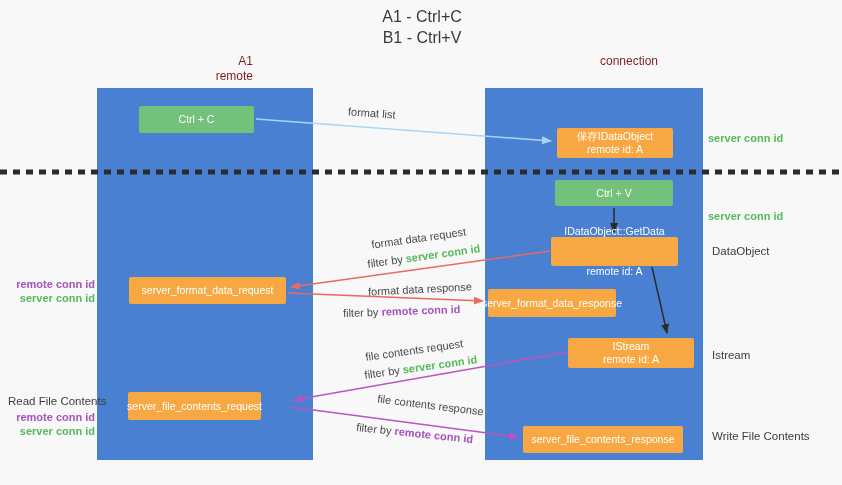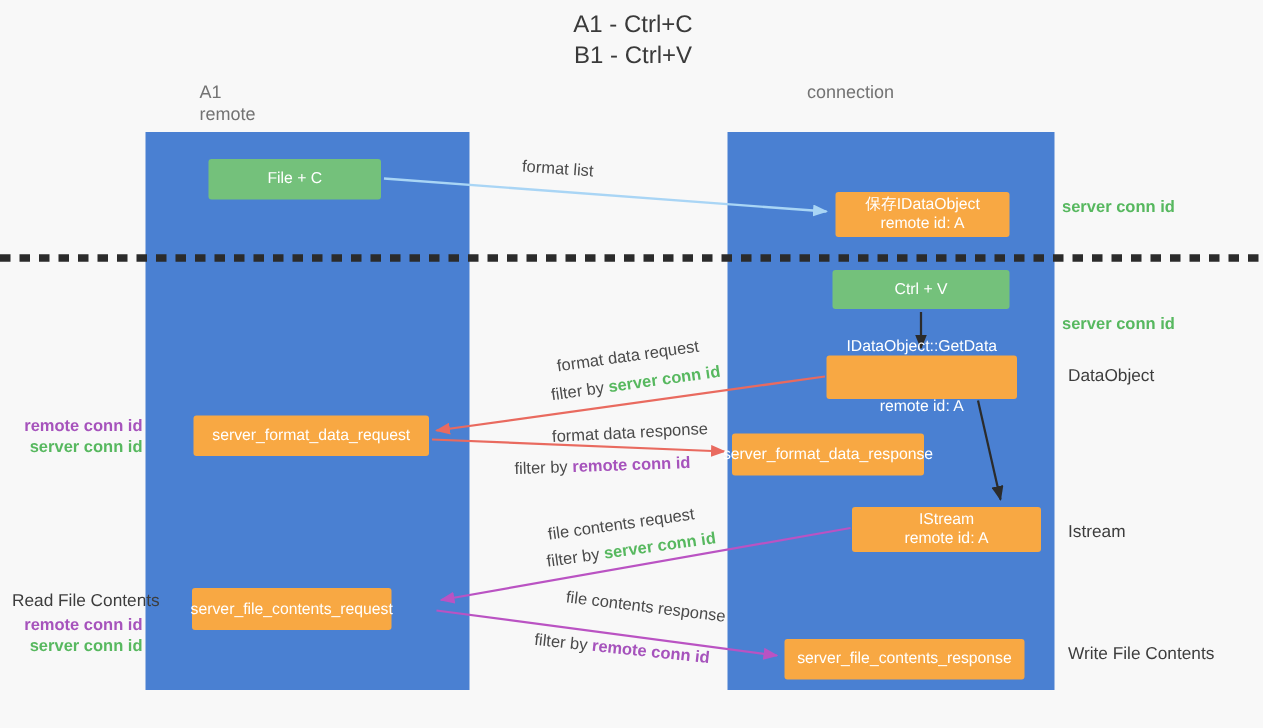--- a/index.html
+++ b/index.html
@@ -6,21 +6,21 @@
     --lane-blue:#4a80d2; --box-green:#74c17b; --box-orange:#f8a843;
     --arrow-light-blue:#a9d5f5; --arrow-red:#e96a5f; --arrow-magenta:#ba53c3;
     --arrow-black:#2b2b2b; --text-green:#57b85f; --text-purple:#a653bc;
     --text-dark:#3d3d3d; --background:#f8f8f8;
   }
   html,body{margin:0;padding:0;}
   body{background:var(--background);font-family:"Liberation Sans","DejaVu Sans",sans-serif;}
   .stage{position:relative;width:842px;height:485px;overflow:hidden;background:var(--background);}
   .title{position:absolute;left:322px;top:6px;width:200px;text-align:center;
          font-size:16px;line-height:21px;color:#3a3a3a;}
-  .col-header{position:absolute;width:120px;text-align:left;font-size:12px;line-height:15px;color:#737373;}
+  .col-header{position:absolute;width:120px;text-align:right;font-size:12px;line-height:15px;color:#7f1d1d;}
   .col-header.left{left:133px;top:54px;}
   .col-header.right{left:538px;top:54px;}
   .lane{position:absolute;top:88px;height:372px;background:var(--lane-blue);}
   .lane.left{left:97px;width:216px;}
   .lane.right{left:485px;width:218px;}
   svg.arrows{position:absolute;left:0;top:0;z-index:3;pointer-events:none;}
   .box{position:absolute;z-index:4;display:flex;flex-direction:column;justify-content:center;
        align-items:center;color:#ffffff;font-size:10.5px;line-height:13px;border-radius:2px;
        text-align:center;white-space:nowrap;}
   .box.green{background:var(--box-green);}
@@ -106,21 +106,21 @@
     <line class="arrow-blue" x1="256" y1="119" x2="551" y2="141" marker-end="url(#mb)"></line>
     <line class="arrow-black" x1="614" y1="208" x2="614" y2="232" marker-end="url(#mk)"></line>
     <line class="arrow-black" x1="652" y1="267" x2="667" y2="333" marker-end="url(#mk)"></line>
     <line class="arrow-red" x1="550" y1="251" x2="291" y2="287" marker-end="url(#mr)"></line>
     <line class="arrow-red" x1="288" y1="293" x2="483" y2="301" marker-end="url(#mr)"></line>
     <line class="arrow-magenta" x1="567" y1="352" x2="294" y2="400" marker-end="url(#mm)"></line>
     <line class="arrow-magenta" x1="291" y1="407" x2="518" y2="437" marker-end="url(#mm)"></line>
   </svg>
 
   <div class="box green b-ctrl-c">
-    <span>File + C</span>
+    <span>Ctrl + C</span>
   </div>
 
   <div class="box orange b-save">
     <span>保存IDataObject</span>
     <span>remote id: A</span>
   </div>
 
   <div class="box green b-ctrl-v">
     <span>Ctrl + V</span>
   </div>

